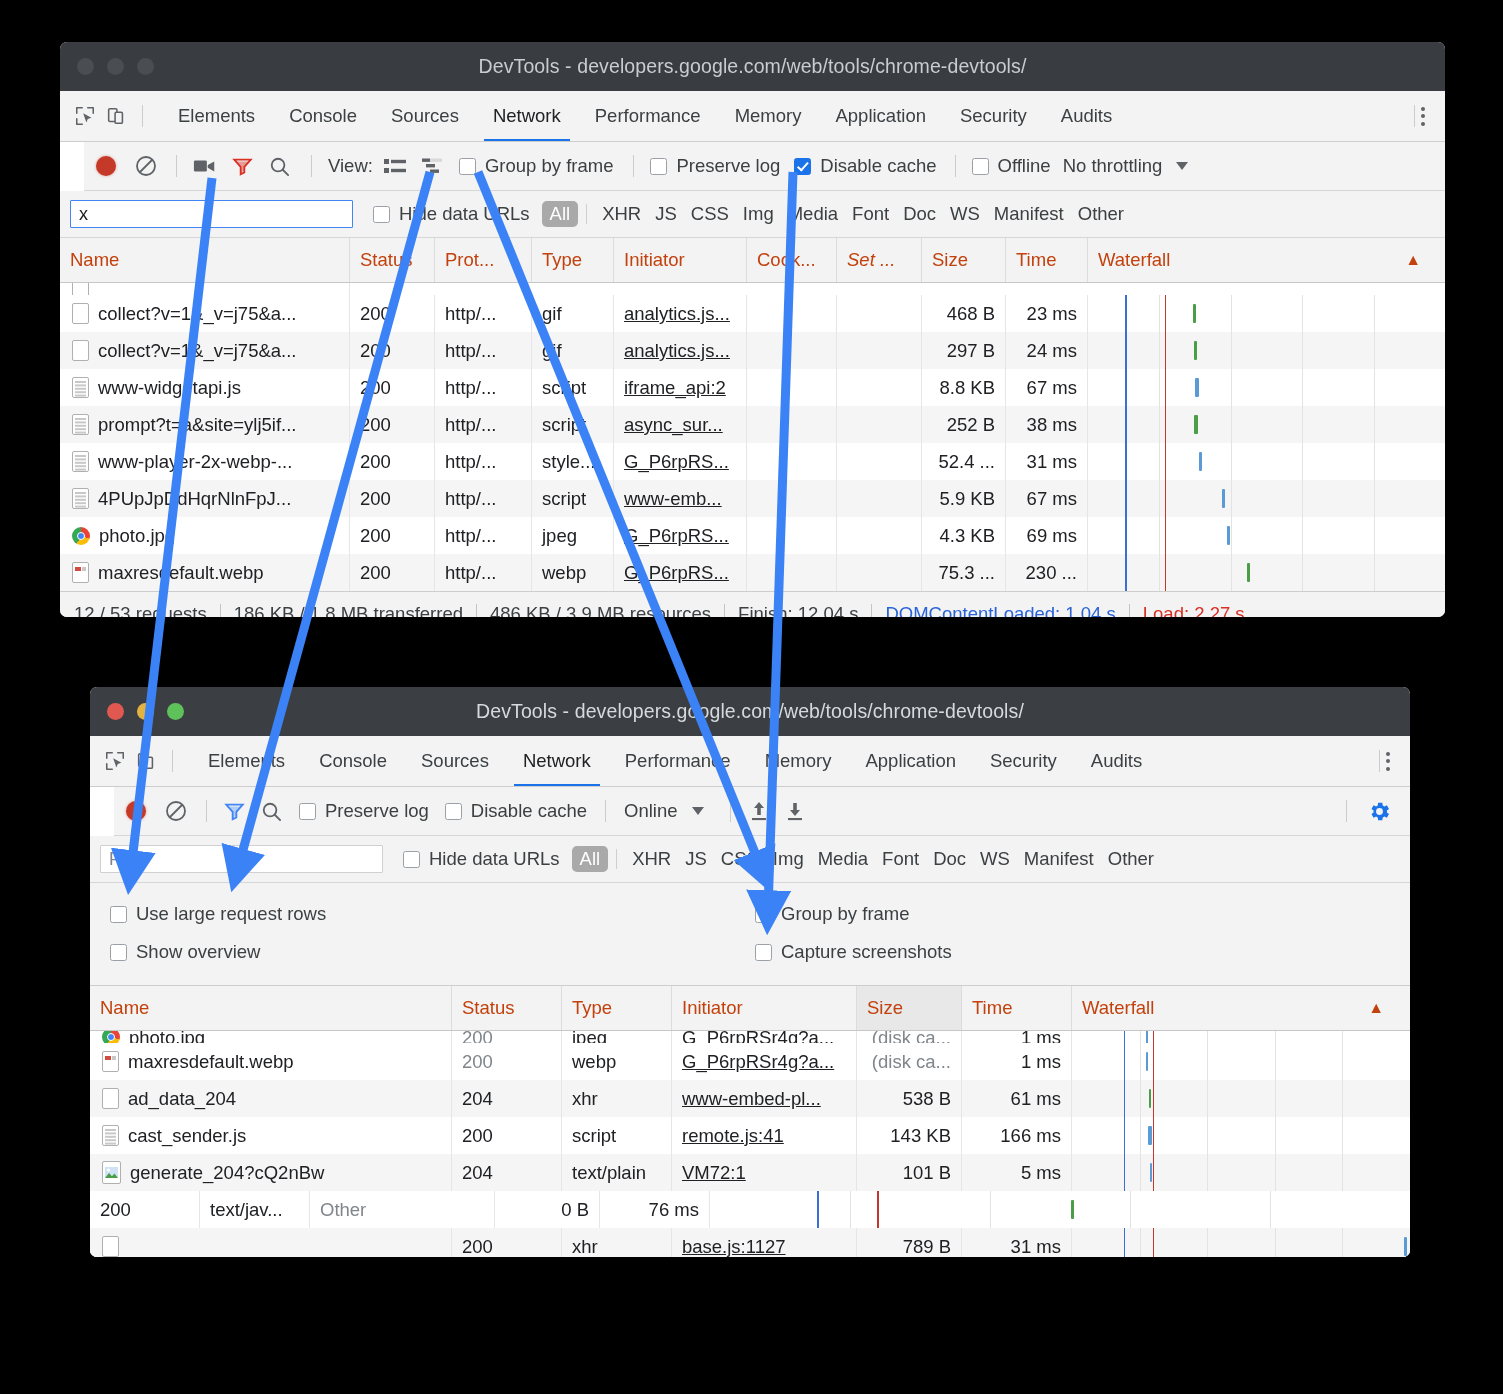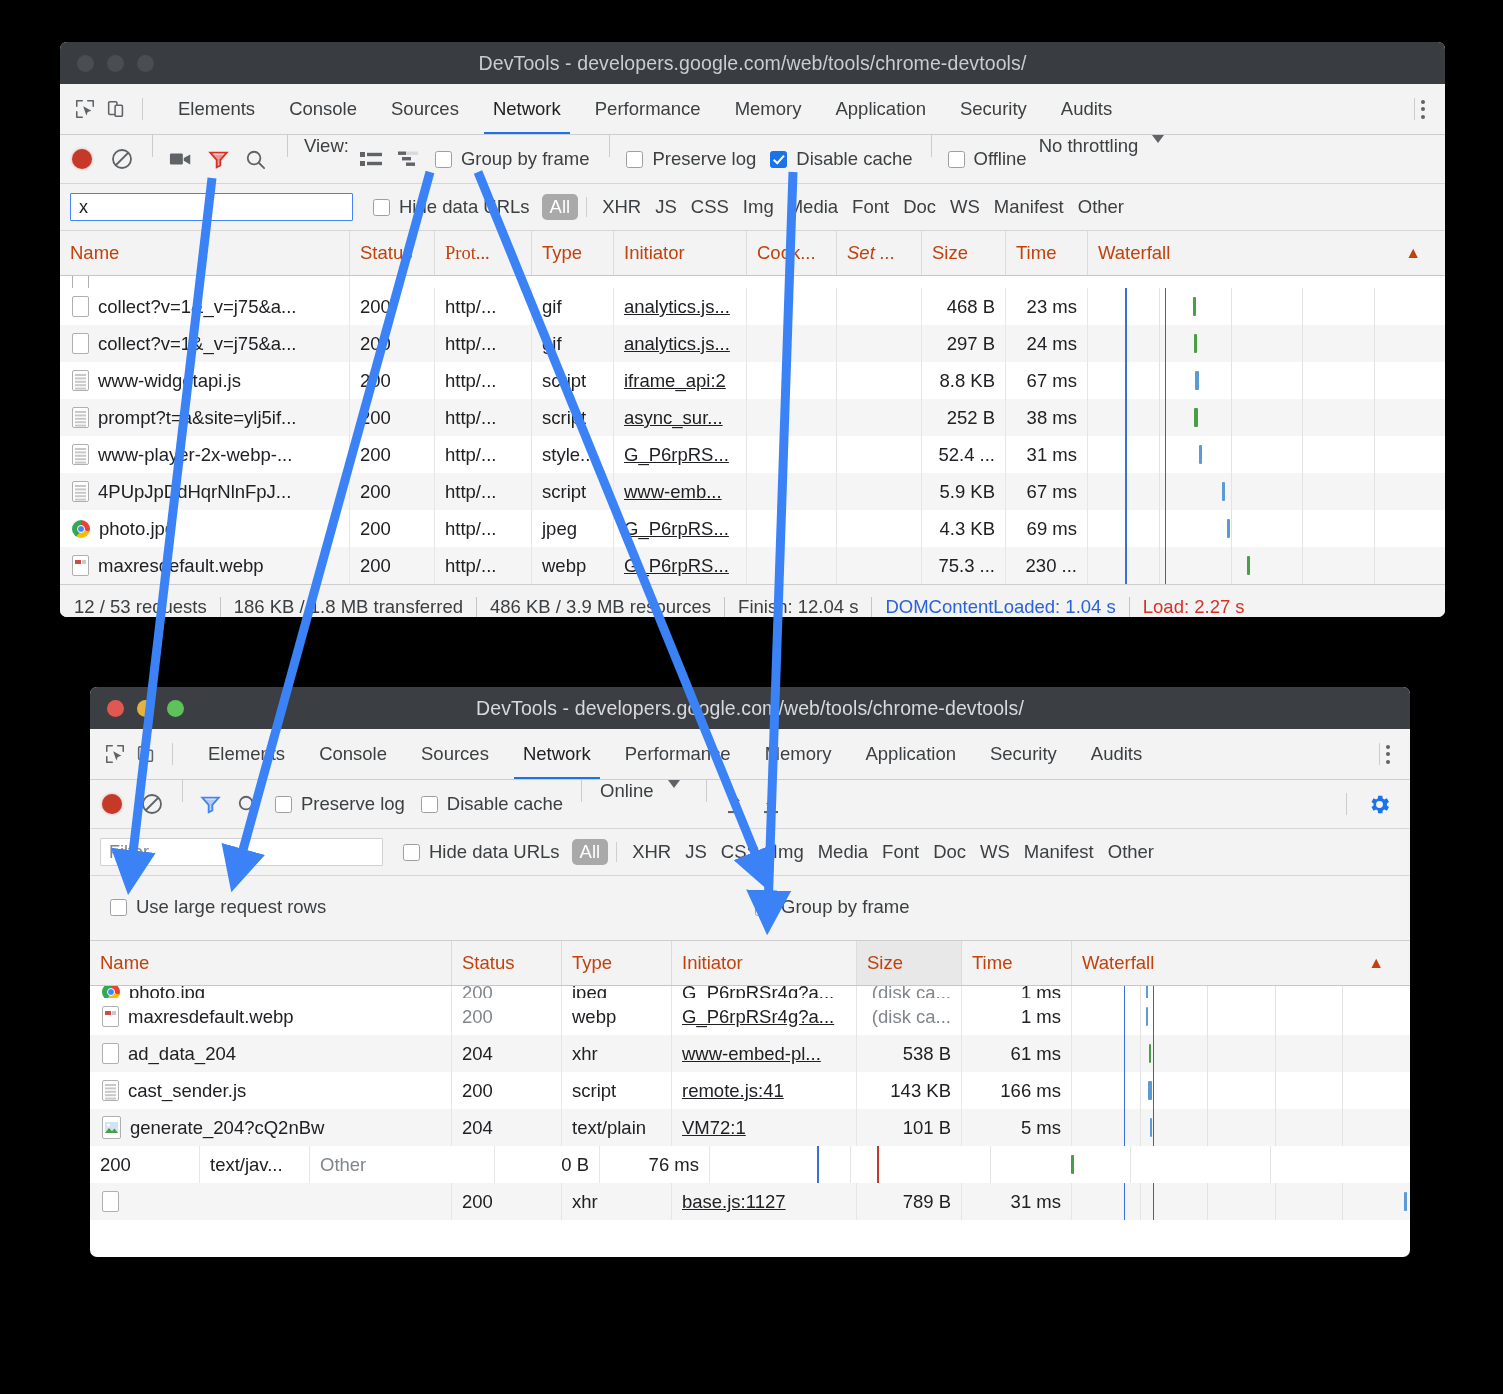--- a/index.html
+++ b/index.html
@@ -3,21 +3,21 @@
 <meta charset="utf-8">
 <style>
   html,body{margin:0;padding:0;}
   body{
     width:1503px;height:1394px;background:#000;overflow:hidden;position:relative;
     font-family:"Liberation Sans","DejaVu Sans",sans-serif;
     -webkit-font-smoothing:antialiased;
   }
   .window{position:absolute;background:#fff;border-radius:7px;overflow:hidden;box-shadow:0 2px 14px rgba(0,0,0,.55);}
   
-  .titlebar{height:42px;background:#393c40;display:flex;align-items:center;position:relative;}
+  .titlebar{height:49px;background:#393c40;display:flex;align-items:center;position:relative;}
   .titlebar.active{background:#3b3e42;}
   .lights{display:flex;gap:13px;padding-left:17px;}
   .light{width:17px;height:17px;border-radius:50%;}
   .light.inactive{background:#4a4d52;}
   .l-red{background:#e0584f;}
   .l-yellow{background:#e3b341;}
   .l-green{background:#5ec15a;}
   .wtitle{position:absolute;left:0;right:0;text-align:center;color:#c9ccd0;font-size:19.5px;letter-spacing:.1px;pointer-events:none;}
   .wtitle.active{color:#d7dadd;}
   
@@ -26,21 +26,21 @@
   .tb-tools{display:flex;align-items:center;gap:9px;padding:0 12px 0 14px;}
   .vsep{width:1px;height:22px;background:#ccc;margin:0 6px;}
   .tabs{display:flex;align-items:center;gap:0;}
   .tab{padding:0 17px;height:50px;line-height:50px;font-size:18.5px;color:#3c4043;cursor:pointer;position:relative;white-space:nowrap;}
   .tab.sel{color:#202124;}
   .tab.sel:after{content:"";position:absolute;left:8px;right:8px;bottom:0;height:2.5px;background:#1a73e8;}
   .kebab{margin-left:auto;display:flex;align-items:center;padding-right:20px;}
   .kdots{display:flex;flex-direction:column;gap:3.5px;}
   .kdots i{width:4px;height:4px;border-radius:50%;background:#5f6368;display:block;}
   
-  .ctlbar{height:48px;background:#f3f3f3;border-bottom:1px solid #d6d6d6;display:flex;padding:0 12px;gap:0;}
+  .ctlbar{height:48px;background:#f3f3f3;border-bottom:1px solid #d6d6d6;display:flex;align-items:center;padding:0 12px;gap:0;margin-left:24px;}
   .rec{width:20px;height:20px;border-radius:50%;background:#c53929;box-shadow:0 0 3px rgba(197,57,41,.45);}
   .lbl{font-size:18.5px;color:#3c4043;white-space:nowrap;}
   .cbx{width:17px;height:17px;border:1.6px solid #9aa0a6;border-radius:2.5px;background:#fff;box-sizing:border-box;display:inline-block;vertical-align:middle;}
   .cbx.on{background:#1a73e8;border-color:#1a73e8;position:relative;}
   .cbx.on:after{content:"";position:absolute;left:5.1px;top:1.4px;width:4px;height:8.5px;border:solid #fff;border-width:0 2.2px 2.2px 0;transform:rotate(42deg);}
   .cbgroup{display:flex;align-items:center;gap:9px;cursor:pointer;}
   .caret{width:0;height:0;border-left:6px solid transparent;border-right:6px solid transparent;border-top:8px solid #5f6368;}
   
   .filterbar{height:46px;background:#f3f3f3;border-bottom:1px solid #d6d6d6;display:flex;align-items:center;padding:0 10px;gap:0;}
   .finput{height:28px;border:1.6px solid #4285f4;background:#fff;border-radius:1px;font-size:18px;color:#202124;padding:0 8px;box-sizing:border-box;outline:none;font-family:inherit;}
@@ -227,21 +227,21 @@
     <span class="ftype">Font</span>
     <span class="ftype">Doc</span>
     <span class="ftype">WS</span>
     <span class="ftype">Manifest</span>
     <span class="ftype">Other</span>
   </div>
 
   <div class="thead">
     <div class="th" style="width:290px;">Name</div>
     <div class="th" style="width:85px;">Status</div>
-    <div class="th" style="width:97px;font-family:Liberation Serif, serif;">Prot...</div>
+    <div class="th" style="width:97px;">Prot...</div>
     <div class="th" style="width:82px;">Type</div>
     <div class="th" style="width:133px;">Initiator</div>
     <div class="th" style="width:90px;">Cook...</div>
     <div class="th" style="width:85px;font-style:italic;">Set ...</div>
     <div class="th" style="width:84px;">Size</div>
     <div class="th" style="width:82px;">Time</div>
     <div class="th wf">
       <span>Waterfall</span>
       <span style="font-size:16px;padding-right:14px;">▲</span>
     </div>
@@ -596,20 +596,30 @@
 
   <div class="settings" style="position:relative;">
     <div class="srow">
       <span class="cbgroup">
         <span class="cbx"></span>
         <span class="lbl">Use large request rows</span>
       </span>
       <span class="cbgroup" style="position:absolute;left:665px;">
         <span class="cbx"></span>
         <span class="lbl">Group by frame</span>
+      </span>
+    </div>
+    <div class="srow">
+      <span class="cbgroup">
+        <span class="cbx"></span>
+        <span class="lbl">Show overview</span>
+      </span>
+      <span class="cbgroup" style="position:absolute;left:665px;">
+        <span class="cbx"></span>
+        <span class="lbl">Capture screenshots</span>
       </span>
     </div>
   </div>
 
   <div class="thead">
     <div class="th" style="width:362px;">Name</div>
     <div class="th" style="width:110px;">Status</div>
     <div class="th" style="width:110px;">Type</div>
     <div class="th" style="width:185px;">Initiator</div>
     <div class="th sorted" style="width:105px;">Size</div>

